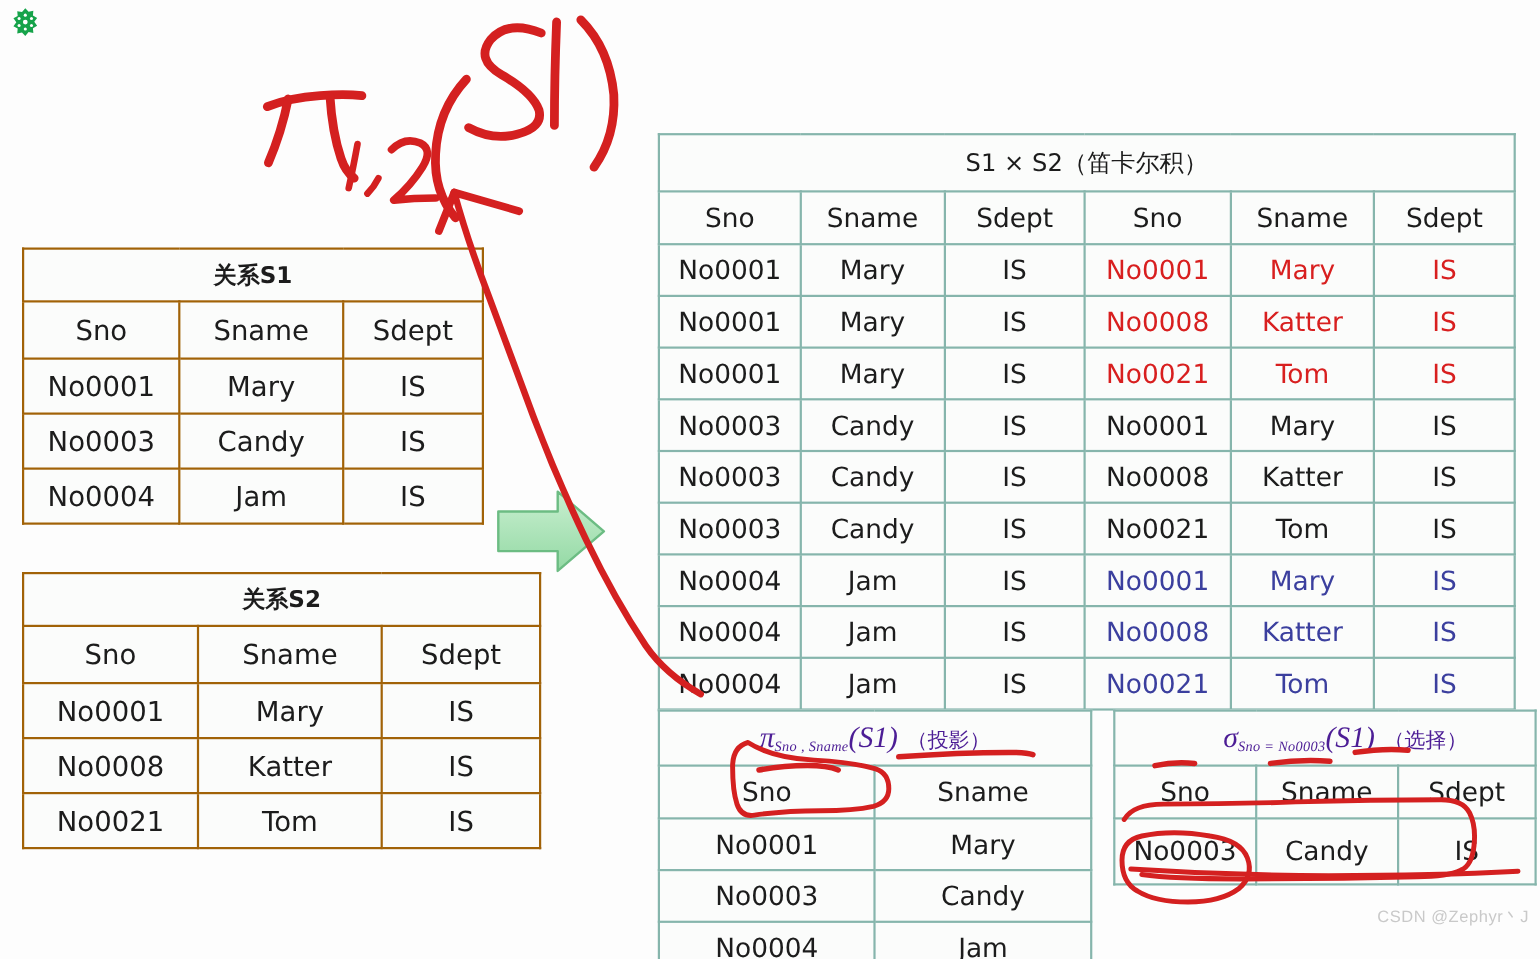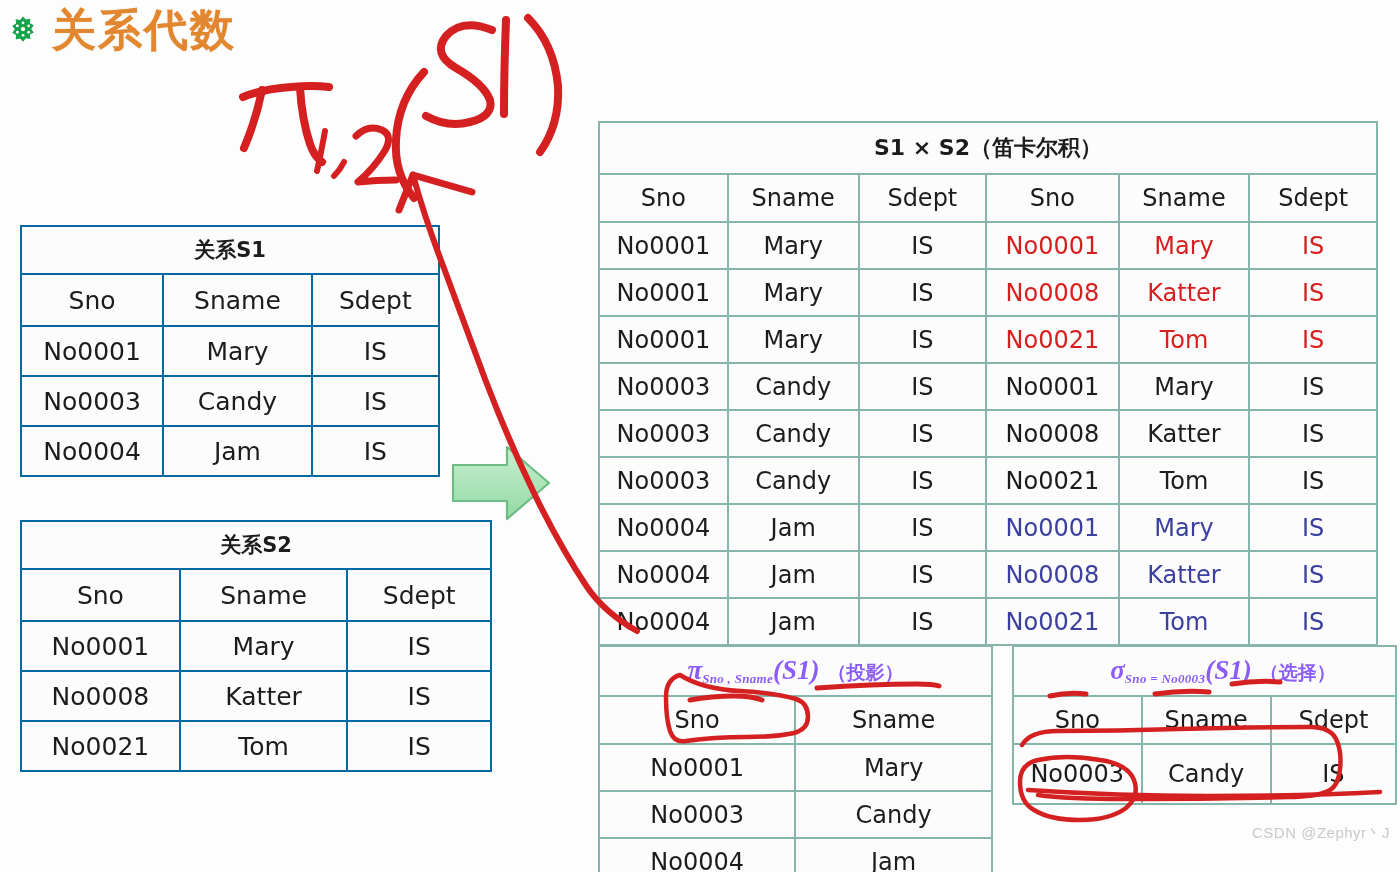--- a/index.html
+++ b/index.html
@@ -25,35 +25,35 @@
   
   table.tbl{border-collapse:collapse;position:absolute;background:#fdfdfd;}
   table.tbl td{
     text-align:center;vertical-align:middle;
     font-family:"DejaVu Sans","Liberation Sans",sans-serif;
     background:#fbfcfb;
     white-space:nowrap;
   }
 
   
-  .grey td{border:2px solid #0369a1;}
+  .grey td{border:2px solid #a16207;}
   .grey .cap{font-size:21px;font-weight:700;color:#1c1c1c;height:44px;}
   .grey .hd{font-size:25px;color:#1c1c1c;height:48px;font-weight:400;}
   .grey .dt{font-size:25px;color:#1c1c1c;height:46px;}
 
   
   .teal td{border:2px solid #86b5ac;}
-  .teal .cap{font-size:22px;font-weight:700;color:#1c1c1c;height:48px;}
+  .teal .cap{font-size:22px;font-weight:400;color:#1c1c1c;height:48px;}
   .teal .hd{font-size:24px;color:#1c1c1c;height:44px;}
   .teal .dt{font-size:24px;color:#1c1c1c;height:43px;}
   .c-red{color:#d81f1f !important;}
   .c-blue{color:#3b3f9e !important;}
 
   
-  .mathcap{font-family:"Liberation Serif","DejaVu Serif",serif;color:#8b5cf6;margin-top:38px;}
+  .mathcap{font-family:"Liberation Serif","DejaVu Serif",serif;color:#4c1d95;margin-top:38px;}
   .mathcap .op{font-style:italic;font-size:27px;}
   .mathcap .sub{font-style:italic;font-size:13px;vertical-align:-4px;letter-spacing:.3px;}
   .mathcap .arg{font-style:italic;font-size:27px;}
   .mathcap .cn{font-family:"DejaVu Sans","Liberation Sans",sans-serif;font-size:19px;font-style:normal;margin-left:8px;}
 
   
   .greenarrow{position:absolute;left:449px;top:437px;width:104px;height:92px;}
 
   
   .ink{position:absolute;left:0;top:0;width:1400px;height:872px;pointer-events:none;}
@@ -78,21 +78,20 @@
       <g fill="#ffffff">
         <circle cx="16" cy="15" r="2.3"></circle>
         <circle cx="16" cy="8.3" r="1.5"></circle>
         <circle cx="16" cy="21.7" r="1.5"></circle>
         <circle cx="10" cy="11.6" r="1.5"></circle>
         <circle cx="22" cy="11.6" r="1.5"></circle>
         <circle cx="10" cy="18.4" r="1.5"></circle>
         <circle cx="22" cy="18.4" r="1.5"></circle>
       </g>
     </svg>
-    <div class="title-text">关系代数</div>
   </div>
 
   <table class="tbl grey" style="left:20px;top:225px;width:420px;">
     <tbody>
         <tr>
       <td class="cap" colspan="3">关系S1</td>
     </tr>
     <tr>
       <td class="hd" style="width:142px;">Sno</td>
       <td class="hd" style="width:150px;">Sname</td>

